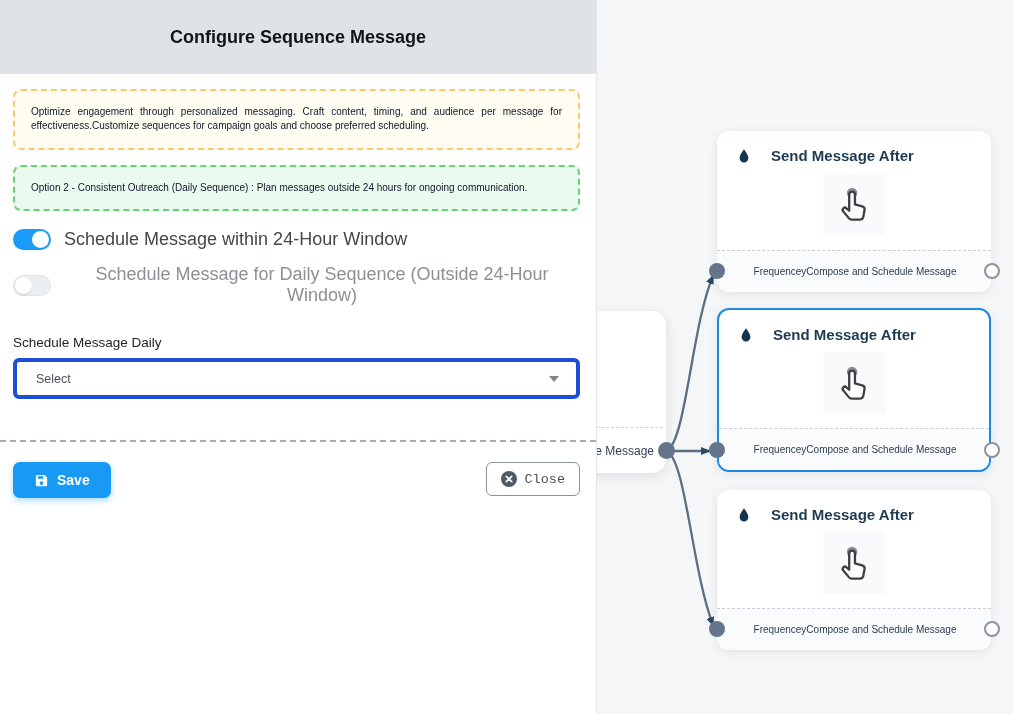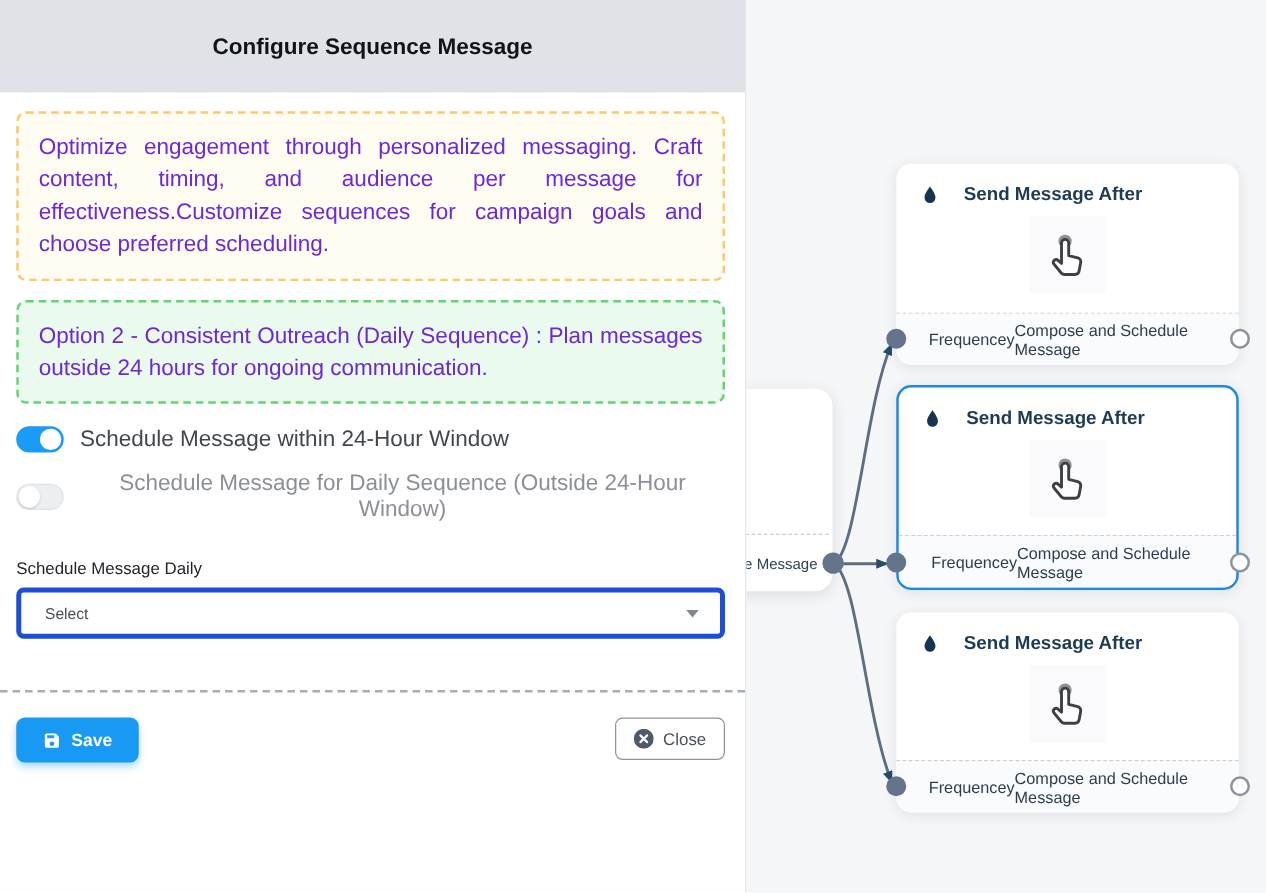--- a/index.html
+++ b/index.html
@@ -16,21 +16,21 @@
   .flow-card.selected { border:2px solid #1e88e5; }
   .card-title { display:flex; align-items:center; gap:20px; padding:16px 0 0 20px;
                 font-size:15px; font-weight:bold; color:#1d3b53; }
   .drop-icon svg { width:14px; height:16px; display:block; }
   .hand-box { width:62px; height:62px; margin:9px auto 0; background:#faf9fc;
               display:flex; align-items:center; justify-content:center; }
   .hand-box svg { width:46px; height:46px; }
   .card-footer { position:absolute; left:0; right:0; bottom:0; height:42px;
                  border-top:1px dashed #c9cfd6; background:#fafbfc; border-radius:0 0 12px 12px;
                  display:flex; align-items:center; justify-content:center;
-                 padding:0 24px 0 26px; font-size:13px; color:#2c3d4f; }
+                 padding:0 24px 0 26px; font-size:10px; color:#2c3d4f; }
   .flow-card.selected .card-footer { border-radius:0 0 10px 10px; }
 
   .port { position:absolute; width:16px; height:16px; border-radius:50%; z-index:4; }
   .port.target { left:-8px; bottom:13px; background:#64748b; }
   .port.output { right:-9px; bottom:13px; background:#fff; border:2.5px solid #8a939e; }
   .flow-card.selected .port.target { left:-10px; bottom:12px; }
   .flow-card.selected .port.output { right:-11px; bottom:12px; }
 
   .partial-card { position:absolute; left:558px; top:311px; width:108px; height:162px;
                   background:#fff; border-radius:14px; box-shadow:0 3px 12px rgba(30,45,60,.12); z-index:1; }
@@ -40,22 +40,22 @@
   .source-port { position:absolute; left:658px; top:442px; width:17px; height:17px;
                  border-radius:50%; background:#64748b; z-index:4; }
 
   
   .panel { position:absolute; left:0; top:0; width:597px; height:714px; background:#fff;
            border-right:1px solid #e4e7ea; z-index:10; }
   .panel-header { height:74px; background:#dfe3e8; display:flex; align-items:center;
                   justify-content:center; font-size:18px; font-weight:bold; color:#101417; }
   .panel-body { padding:15px 16px 0 13px; }
 
-  .note { border:2px dashed; border-radius:8px; padding:14px 16px; font-size:18px;
-          line-height:1.44; text-align:justify; color:#6d28d9; margin-bottom:15px; }
+  .note { border:2px dashed; border-radius:8px; padding:14px 16px; font-size:10px;
+          line-height:1.44; text-align:justify; color:#0f172a; margin-bottom:15px; }
   .note.warning { border-color:#fbc96c; background:#fffdf2; }
   .note.success { border-color:#63d56e; background:#ebfaee; }
 
   .toggle-row { display:flex; align-items:center; gap:13px; margin:18px 0 0 0; }
   .toggle-row + .toggle-row { margin-top:14px; }
   .switch { position:relative; width:38px; height:21px; border-radius:11px; flex:0 0 auto; cursor:pointer; }
   .switch.on { background:#1a9bf7; }
   .switch.on .knob { position:absolute; top:2px; right:2px; width:17px; height:17px;
                      border-radius:50%; background:#fff; }
   .switch.off { background:#eceff2; border:1px solid #dfe3e8; }
@@ -75,21 +75,21 @@
   .divider { border-top:2px dashed #a7adb4; margin:41px -16px 0 -13px; }
 
   .btn-row { display:flex; align-items:flex-start; justify-content:space-between; margin-top:20px; }
   .save-btn { display:inline-flex; align-items:center; gap:8px; background:#189af4; color:#fff;
               border:none; border-radius:7px; padding:10px 21px; font-size:14px; font-weight:bold;
               cursor:pointer; box-shadow:0 3px 6px rgba(24,154,244,.35);
               font-family:"Liberation Sans",sans-serif; }
   .save-btn svg { width:15px; height:15px; }
   .close-btn { display:inline-flex; align-items:center; gap:7px; background:#fff; color:#495057;
                border:1.5px solid #8b939b; border-radius:6px; padding:8px 14px; font-size:13.5px;
-               cursor:pointer; font-family:Liberation Sans, sans-serif; }
+               cursor:pointer; font-family:Liberation Mono, monospace; }
   .close-btn svg { width:16px; height:16px; }
 </style>
 </head>
 <body>
 
 <div class="canvas">
 
   <svg class="edges">
     <defs>
       <marker id="arrow" markerWidth="10" markerHeight="8" refX="8" refY="4" orient="auto" markerUnits="userSpaceOnUse">

